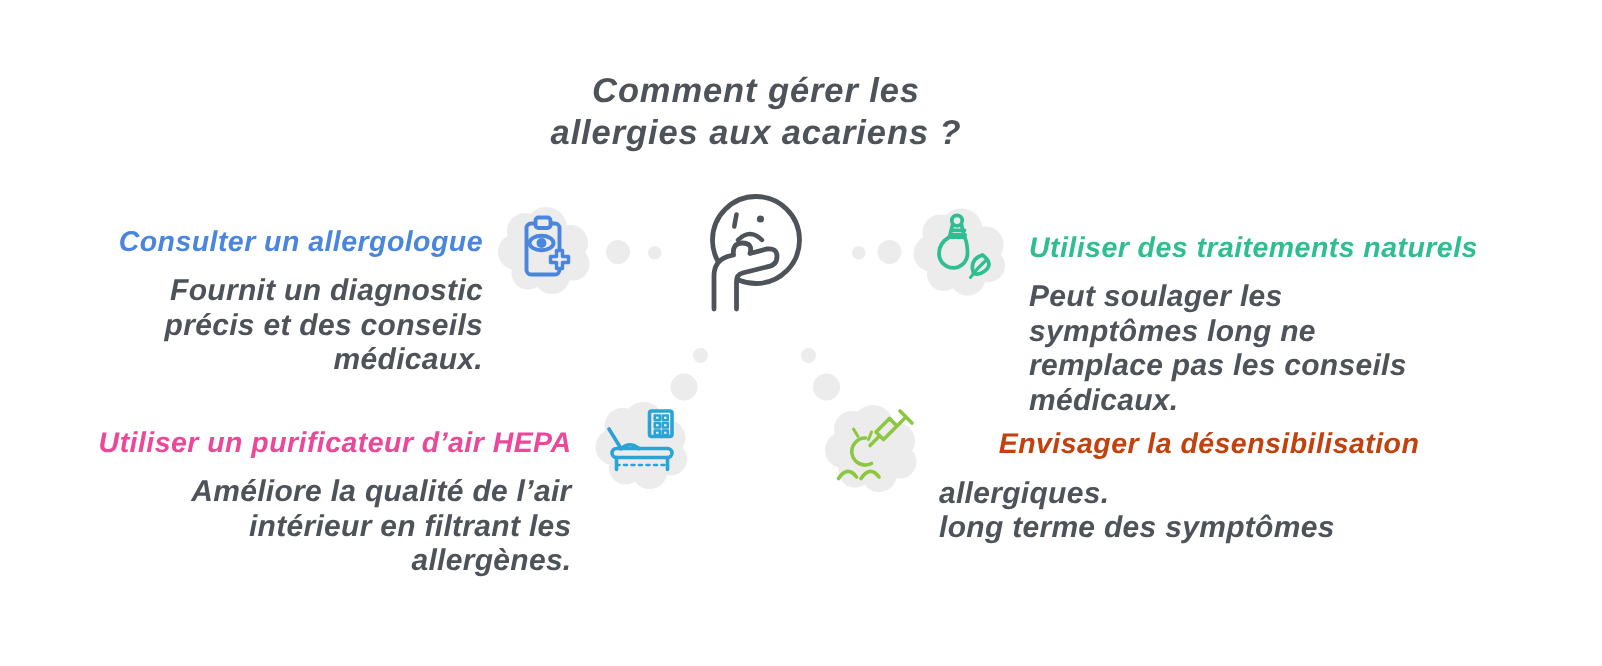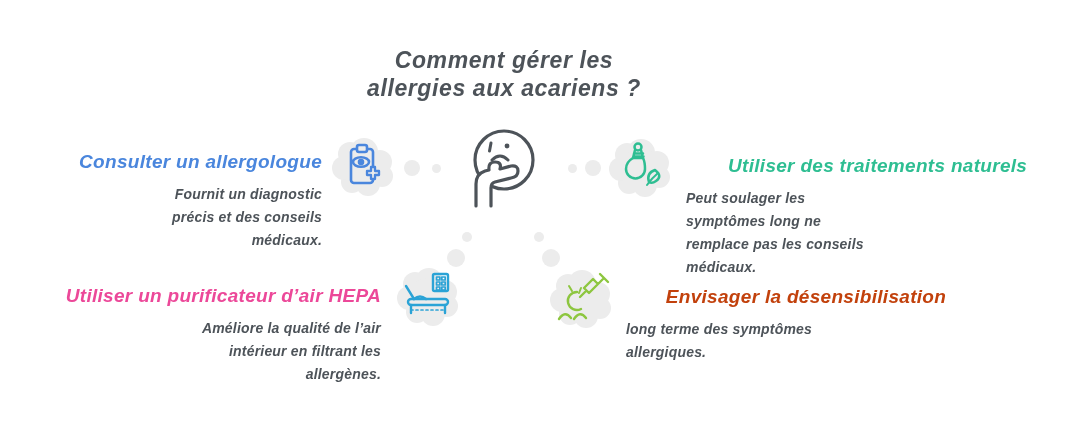--- a/index.html
+++ b/index.html
@@ -6,25 +6,25 @@
   .canvas{
     position:relative;width:1068px;height:444px;background:#ffffff;overflow:hidden;
     font-family:"Liberation Sans","DejaVu Sans",sans-serif;font-weight:bold;font-style:italic;
   }
   .title{
     position:absolute;left:254px;top:46px;width:500px;text-align:center;
     font-size:23px;line-height:28px;color:#4D5359;letter-spacing:0.6px;
   }
   .section{position:absolute;}
   .sec-heading{font-size:19px;line-height:26px;letter-spacing:0.3px;}
-  .sec-body{margin-top:8px;font-size:14px;line-height:23px;color:#4D5359;letter-spacing:0.2px;}
+  .sec-body{margin-top:8px;font-size:20px;line-height:23px;color:#4D5359;letter-spacing:0.2px;}
   .align-right{text-align:right;}
   .align-left{text-align:left;}
   .h-blue{color:#4A86DD;}
-  .h-teal{color:#2EBE92;margin-left:42px;}
+  .h-teal{color:#2EBE92;}
   .h-cyan{color:#ec4899;}
   .h-lime{color:#c2410c;text-align:center;}
   .dot{position:absolute;border-radius:50%;background:#ECECEC;}
   .cloud{position:absolute;}
   .icon-stroke{fill:none;stroke-linecap:round;stroke-linejoin:round;}
 </style>
 </head>
 <body>
 
 <div class="canvas">
@@ -163,18 +163,18 @@
     <div class="sec-body">
       <div>Améliore la qualité de l’air</div>
       <div>intérieur en filtrant les</div>
       <div>allergènes.</div>
     </div>
   </div>
 
   <div class="section align-left" style="left:626px;top:284px;width:360px;">
     <div class="sec-heading h-lime">Envisager la désensibilisation</div>
     <div class="sec-body">
+      <div>allergiques.</div>
       <div>long terme des symptômes</div>
-      <div>allergiques.</div>
     </div>
   </div>
 
 </div>
 
 </body></html>

